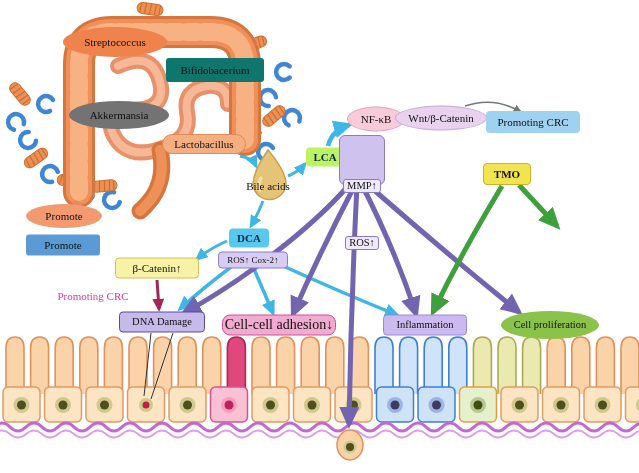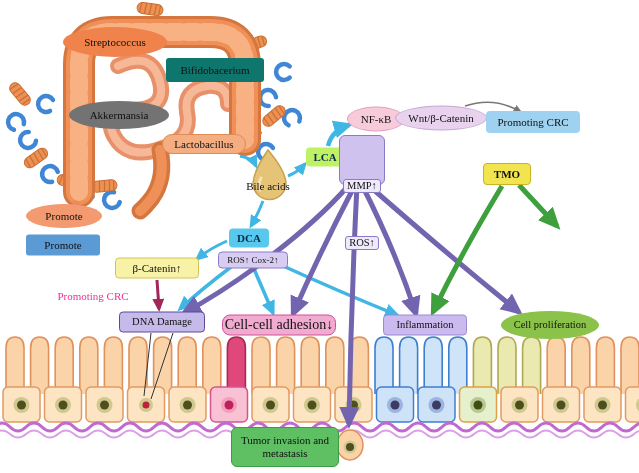--- a/index.html
+++ b/index.html
@@ -272,17 +272,14 @@
 </div>
 <div class="node" style="left:279px;top:325px;width:114px;height:21px;background:#f2abd0;border:1.5px solid #cc5098;border-radius:8px;font-size:14px;">
   <span>Cell-cell adhesion↓</span>
 </div>
 <div class="node" style="left:425px;top:325px;width:84px;height:21px;background:#cbbaf0;border:1.5px solid #9a8ad0;border-radius:4px;font-size:10.5px;">
   <span>Inflammation</span>
 </div>
 <div class="node ellipse" style="left:550px;top:325px;width:98px;height:28px;background:#8bc34a;font-size:10.5px;">
   <span>Cell proliferation</span>
 </div>
-<div class="node" style="left:285px;top:447px;width:108px;height:40px;background:#5fbf63;border:1.5px solid #3d9b44;border-radius:6px;padding:2px;">
-  <span>Tumor invasion and metastasis</span>
-</div>
 
 </div>
 
 </body></html>

